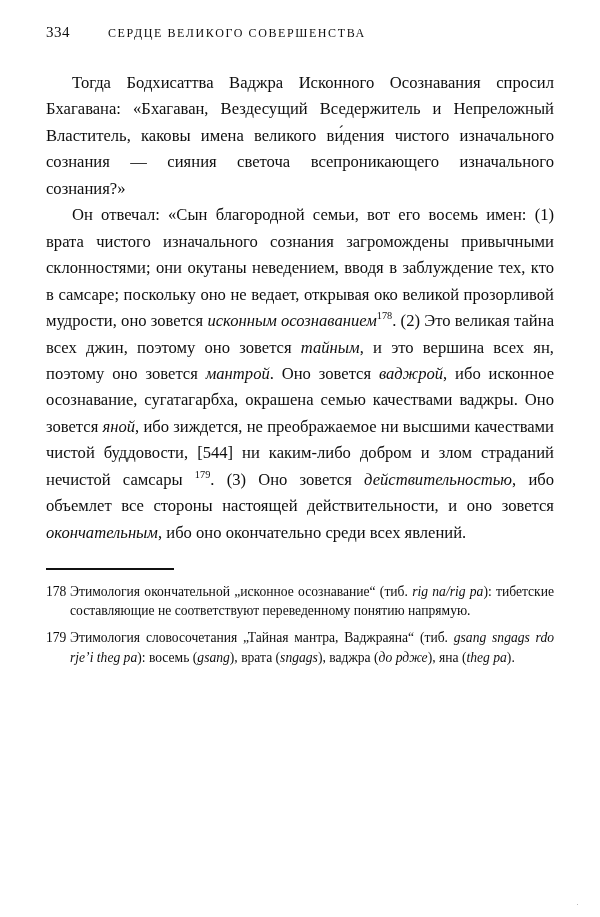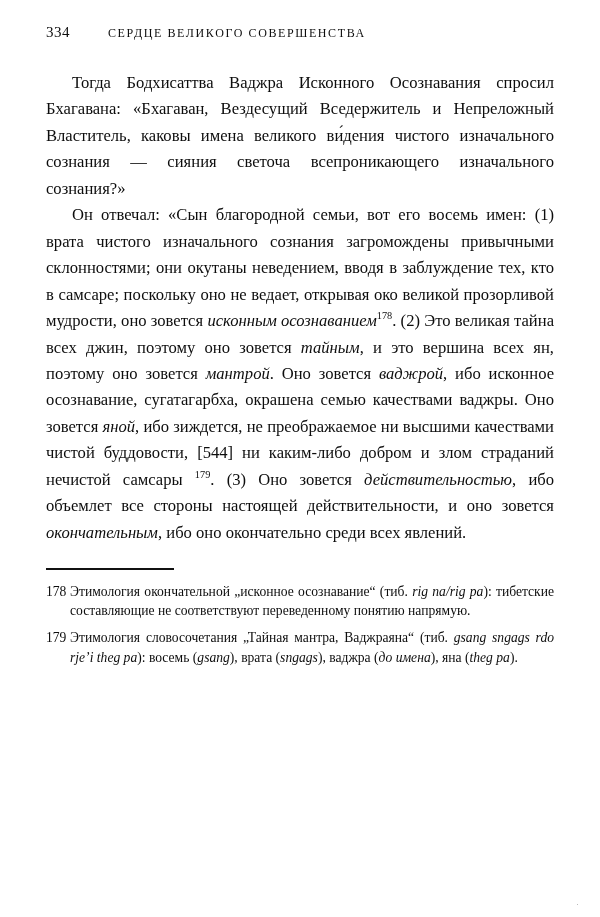--- a/index.html
+++ b/index.html
@@ -113,19 +113,19 @@
 
   <div class="note-rule"></div>
 
   <div class="footnotes" id="footnotes">
       <div class="footnote">
         <div class="fn-num">178</div>
         <div class="fn-text"><span>Этимология окончательной „исконное осознавание“ (тиб. </span><i>rig na/rig pa</i><span>): тибетские составляющие не соответствуют переведенному понятию напрямую.</span></div>
       </div>
       <div class="footnote">
         <div class="fn-num">179</div>
-        <div class="fn-text"><span>Этимология словосочетания „Тайная мантра, Ваджраяна“ (тиб. </span><i>gsang sngags rdo rje’i theg pa</i><span>): восемь (</span><i>gsang</i><span>), врата (</span><i>sngags</i><span>), ваджра (</span><i>до имена</i><span>), яна (</span><i>theg pa</i><span>).</span></div>
+        <div class="fn-text"><span>Этимология словосочетания „Тайная мантра, Ваджраяна“ (тиб. </span><i>gsang sngags rdo rje’i theg pa</i><span>): восемь (</span><i>gsang</i><span>), врата (</span><i>sngags</i><span>), ваджра (</span><i>до рдже</i><span>), яна (</span><i>theg pa</i><span>).</span></div>
       </div>
     </div>
 
   <div class="corner-mark">·</div>
 
 </div>
 
 </body></html>

